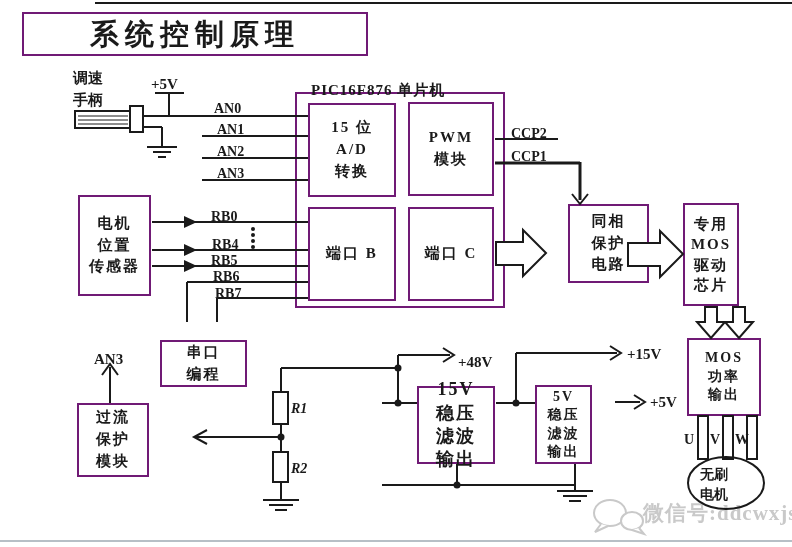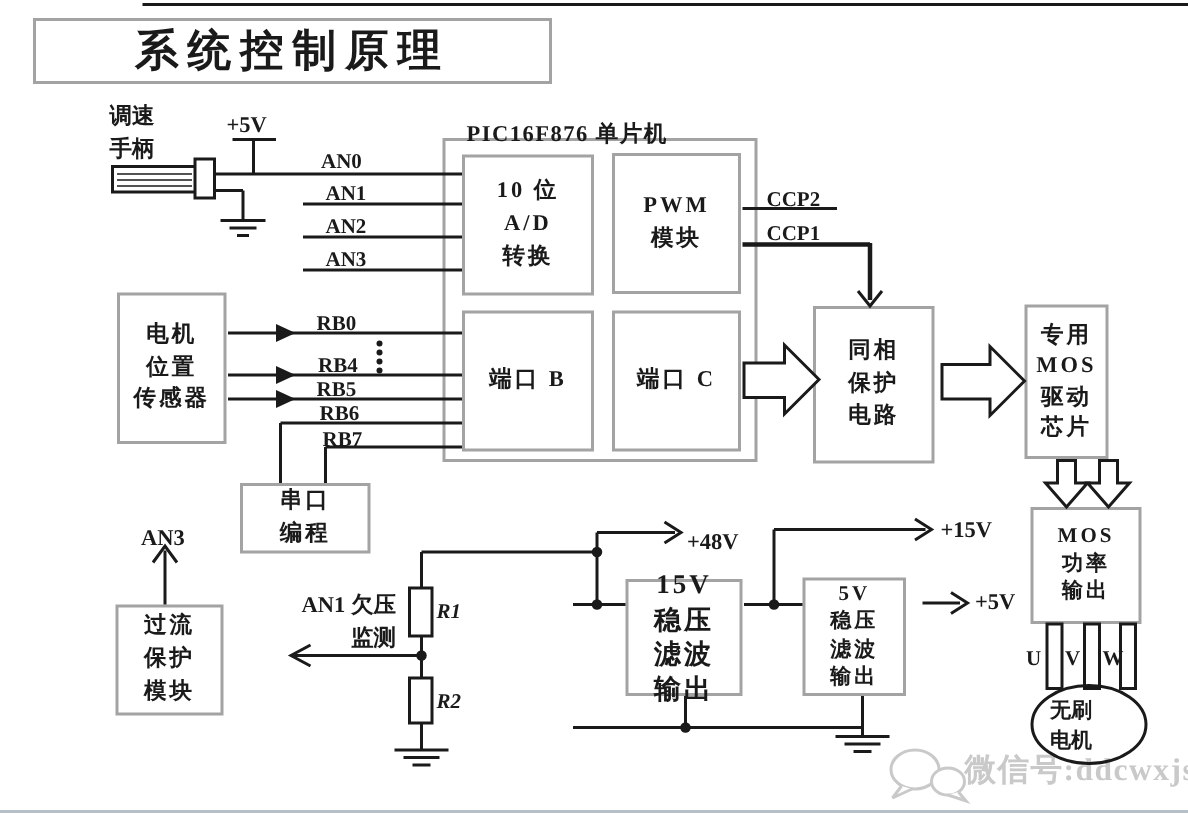--- a/index.html
+++ b/index.html
@@ -1,18 +1,18 @@
 <!DOCTYPE html>
 <html><head>
 <meta charset="utf-8">
 <style>
   html,body{margin:0;padding:0;background:#fff;}
   #stage{position:relative;width:792px;height:547px;background:#ffffff;overflow:hidden;
          font-family:"Liberation Serif","DejaVu Serif",serif;color:#1a1a1a;}
-  .box{position:absolute;border:2px solid #a3a3a3;box-sizing:border-box;background:#fff;
+  .box{position:absolute;border:2px solid #701a75;box-sizing:border-box;background:#fff;
        display:flex;align-items:center;justify-content:center;text-align:center;
        font-weight:bold;white-space:pre-line;line-height:1.45;font-size:15px;letter-spacing:2px;z-index:2;}
   .box.hollow{background:transparent;}
   .bt{display:block;}
   .lbl{position:absolute;font-weight:bold;font-size:14px;white-space:pre-line;line-height:1.45;z-index:4;}
   .fs15{font-size:15px;}
   .ital{font-style:italic;}
   #title-box{font-size:29px;letter-spacing:6px;line-height:1;}
   #watermark{position:absolute;left:643px;top:499px;font-size:21px;letter-spacing:1px;
              color:#c9c9c9;font-weight:bold;z-index:2;white-space:nowrap;}
@@ -31,63 +31,63 @@
   <div class="box" id="title-box" style="left:22px;top:12px;width:346px;height:44px">
     <span class="bt">系统控制原理</span>
   </div>
 
   <div id="watermark">微信号:ddcwxjs</div>
 
   <div class="box hollow" style="left:295px;top:92px;width:210px;height:216px"></div>
   <div class="lbl fs15" style="left:311px;top:80px;letter-spacing:1px">PIC16F876 单片机</div>
 
   <div class="box" style="left:308px;top:103px;width:88px;height:94px">
-    <span class="bt">10 位
+    <span class="bt">15 位
 A/D
 转换</span></div>
   <div class="box" style="left:408px;top:102px;width:86px;height:94px">
     <span class="bt">PWM
 模块</span></div>
   <div class="box" style="left:308px;top:207px;width:88px;height:94px">
     <span class="bt">端口 B</span></div>
   <div class="box" style="left:408px;top:207px;width:86px;height:94px">
     <span class="bt">端口 C</span></div>
 
   <div class="box" style="left:78px;top:195px;width:73px;height:101px">
     <span class="bt">电机
 位置
 传感器</span></div>
-  <div class="box" style="left:160px;top:322px;width:87px;height:47px">
+  <div class="box" style="left:160px;top:340px;width:87px;height:47px">
     <span class="bt">串口
 编程</span></div>
   <div class="box" style="left:77px;top:403px;width:72px;height:74px">
     <span class="bt">过流
 保护
 模块</span></div>
 
-  <div class="box" style="left:542px;top:204px;width:81px;height:105px">
+  <div class="box" style="left:568px;top:204px;width:81px;height:79px">
     <span class="bt">同相
 保护
 电路</span></div>
   <div class="box" style="left:683px;top:203px;width:56px;height:103px;line-height:1.35">
     <span class="bt">专用
 MOS
 驱动
 芯片</span></div>
   <div class="box" style="left:687px;top:338px;width:74px;height:78px;line-height:1.35;font-size:14px">
     <span class="bt">MOS
 功率
 输出</span></div>
 
   <div class="box" style="left:417px;top:386px;width:78px;height:78px;font-size:18px;line-height:1.3">
     <span class="bt">15V
 稳压
 滤波
 输出</span></div>
-  <div class="box" style="left:535px;top:385px;width:69px;height:79px;font-size:14px;line-height:1.3">
+  <div class="box" style="left:535px;top:385px;width:57px;height:79px;font-size:14px;line-height:1.3">
     <span class="bt">5V
 稳压
 滤波
 输出</span></div>
 
   <div class="lbl fs15" style="left:73px;top:68px">调速
 手柄</div>
   <div class="lbl fs15" style="left:151px;top:74px">+5V</div>
 
   <div class="lbl" style="left:214px;top:99px">AN0</div>
@@ -98,22 +98,20 @@
   <div class="lbl" style="left:211px;top:207px">RB0</div>
   <div class="lbl" style="left:212px;top:235px">RB4</div>
   <div class="lbl" style="left:211px;top:251px">RB5</div>
   <div class="lbl" style="left:213px;top:267px">RB6</div>
   <div class="lbl" style="left:215px;top:284px">RB7</div>
 
   <div class="lbl" style="left:511px;top:124px">CCP2</div>
   <div class="lbl" style="left:511px;top:147px">CCP1</div>
 
   <div class="lbl fs15" style="left:94px;top:349px">AN3</div>
-  <div class="lbl fs15" style="left:180px;top:394px;width:84px;text-align:right">AN1 欠压
-监测</div>
 
   <div class="lbl fs15" style="left:458px;top:352px">+48V</div>
   <div class="lbl fs15" style="left:627px;top:344px">+15V</div>
   <div class="lbl fs15" style="left:650px;top:392px">+5V</div>
 
   <div class="lbl ital" style="left:291px;top:399px">R1</div>
   <div class="lbl ital" style="left:291px;top:459px">R2</div>
 
   <div class="lbl" style="left:684px;top:430px">U</div>
   <div class="lbl" style="left:710px;top:430px">V</div>

